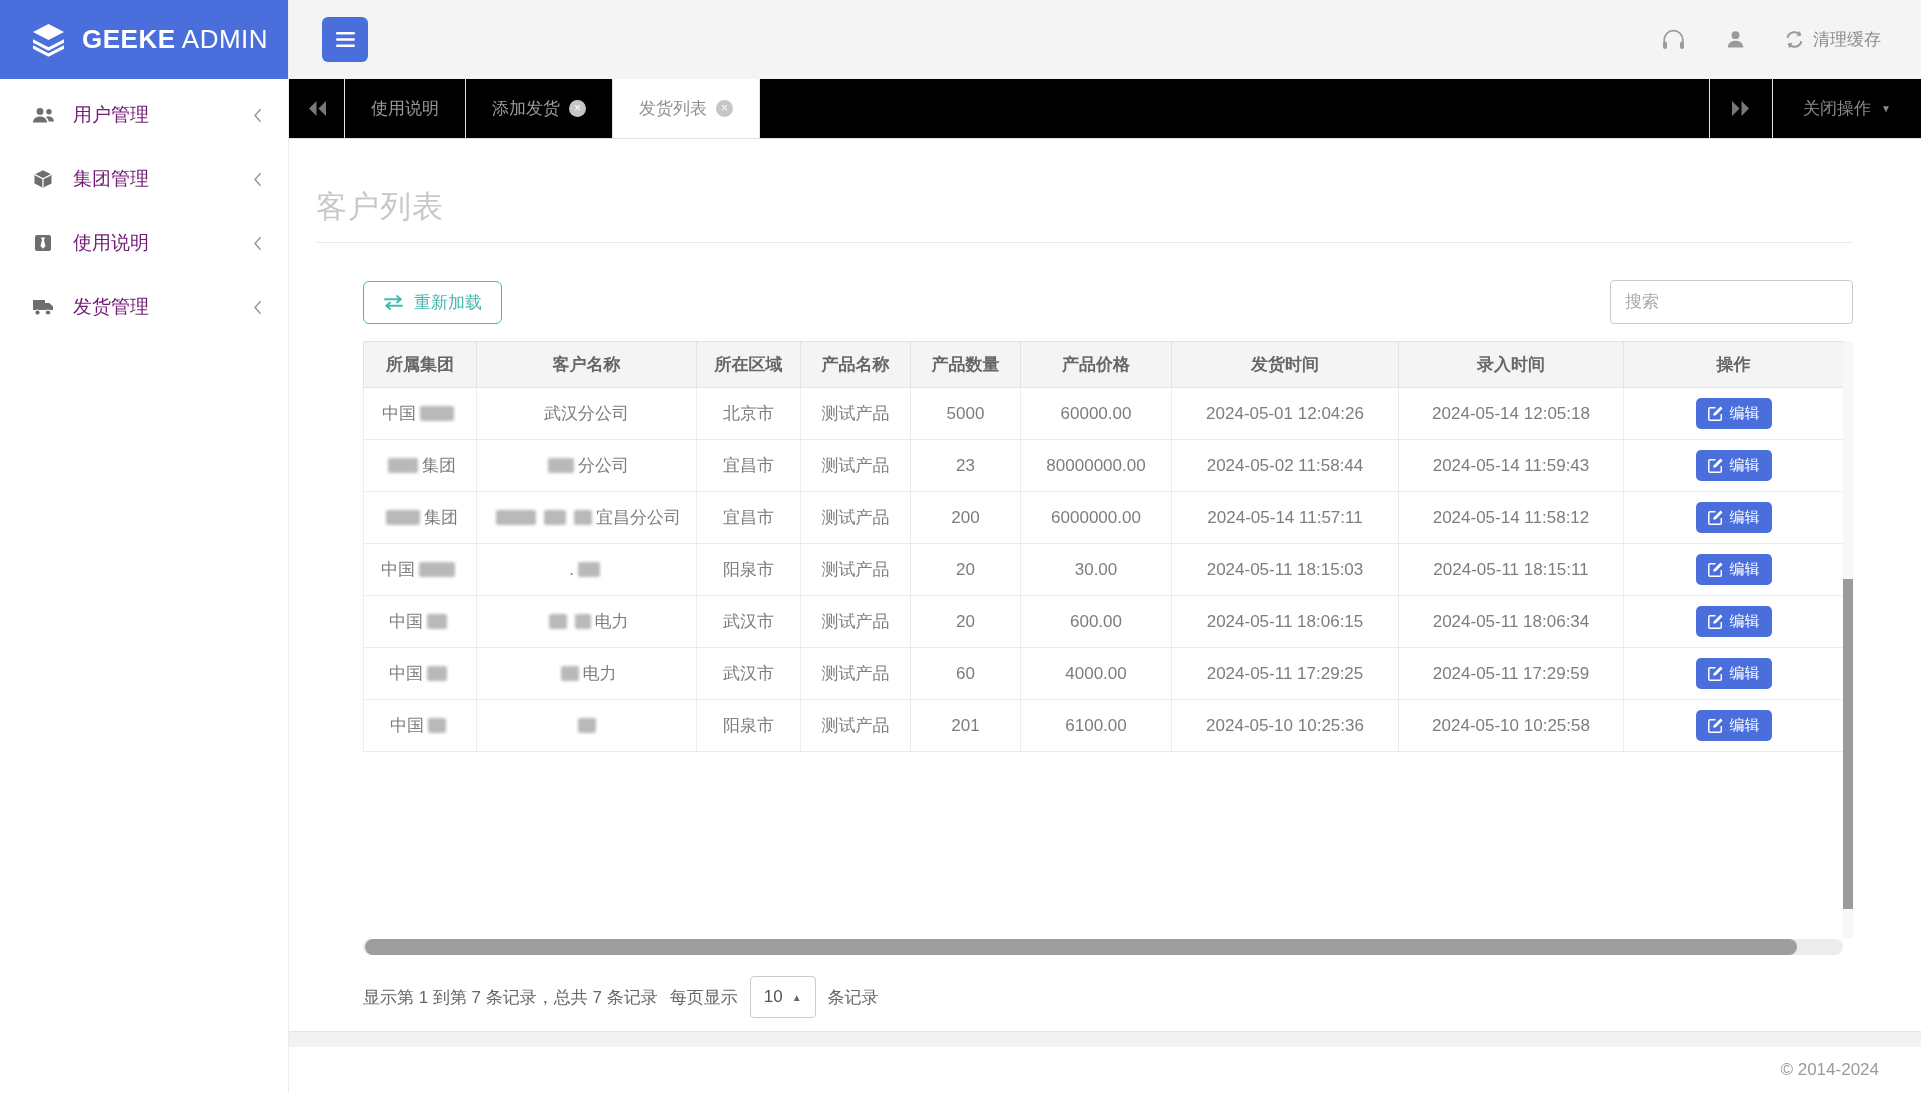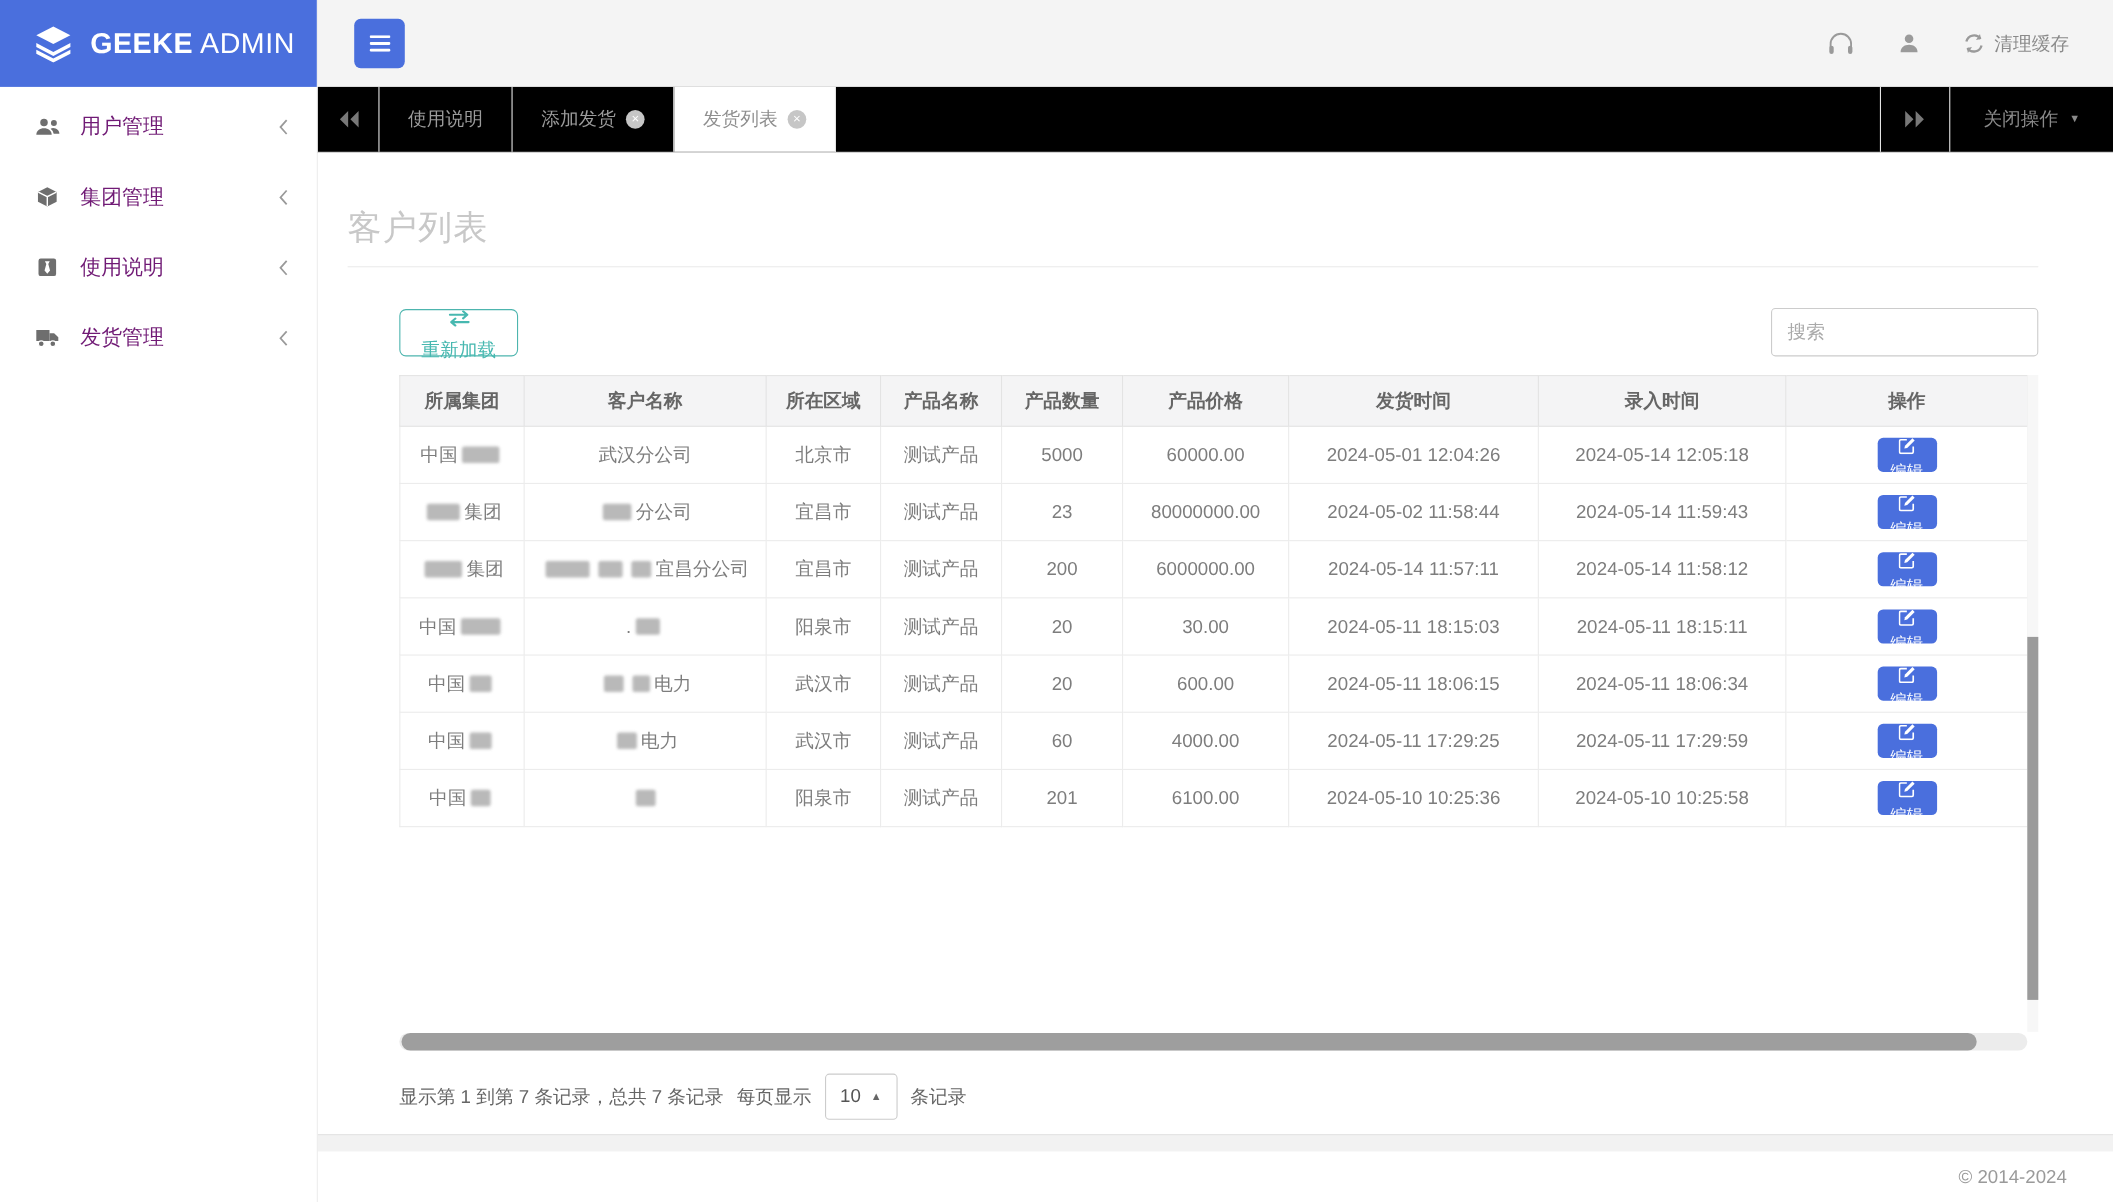--- a/index.html
+++ b/index.html
@@ -1,18 +1,18 @@
 <!DOCTYPE html>
 <html><head>
 <meta charset="utf-8">
 <style>
   * { box-sizing: border-box; margin: 0; padding: 0; }
   html,body { width:1921px; height:1093px; overflow:hidden; }
   body { font-family:"Liberation Sans","DejaVu Sans",sans-serif; background:#f4f4f4; }
-  button { font-family:inherit;flex-direction:column; }
+  button { font-family:inherit; }
 
   .app { display:flex; width:1921px; height:1093px; }
 
   
   .sidebar { flex:0 0 289px; background:#fff; border-right:1px solid #ececec; }
   .logo { height:79px; background:#4a6fdd; display:flex; align-items:center; padding-left:30px; gap:15px; }
   .logo-text { color:#fff; font-size:26px; letter-spacing:.5px; white-space:nowrap; }
   .logo-bold { font-weight:bold; }
   .menu { padding-top:4px; }
   .menu-item { height:64px; display:flex; align-items:center; padding:0 26px 0 30px; gap:17px; cursor:pointer; }

